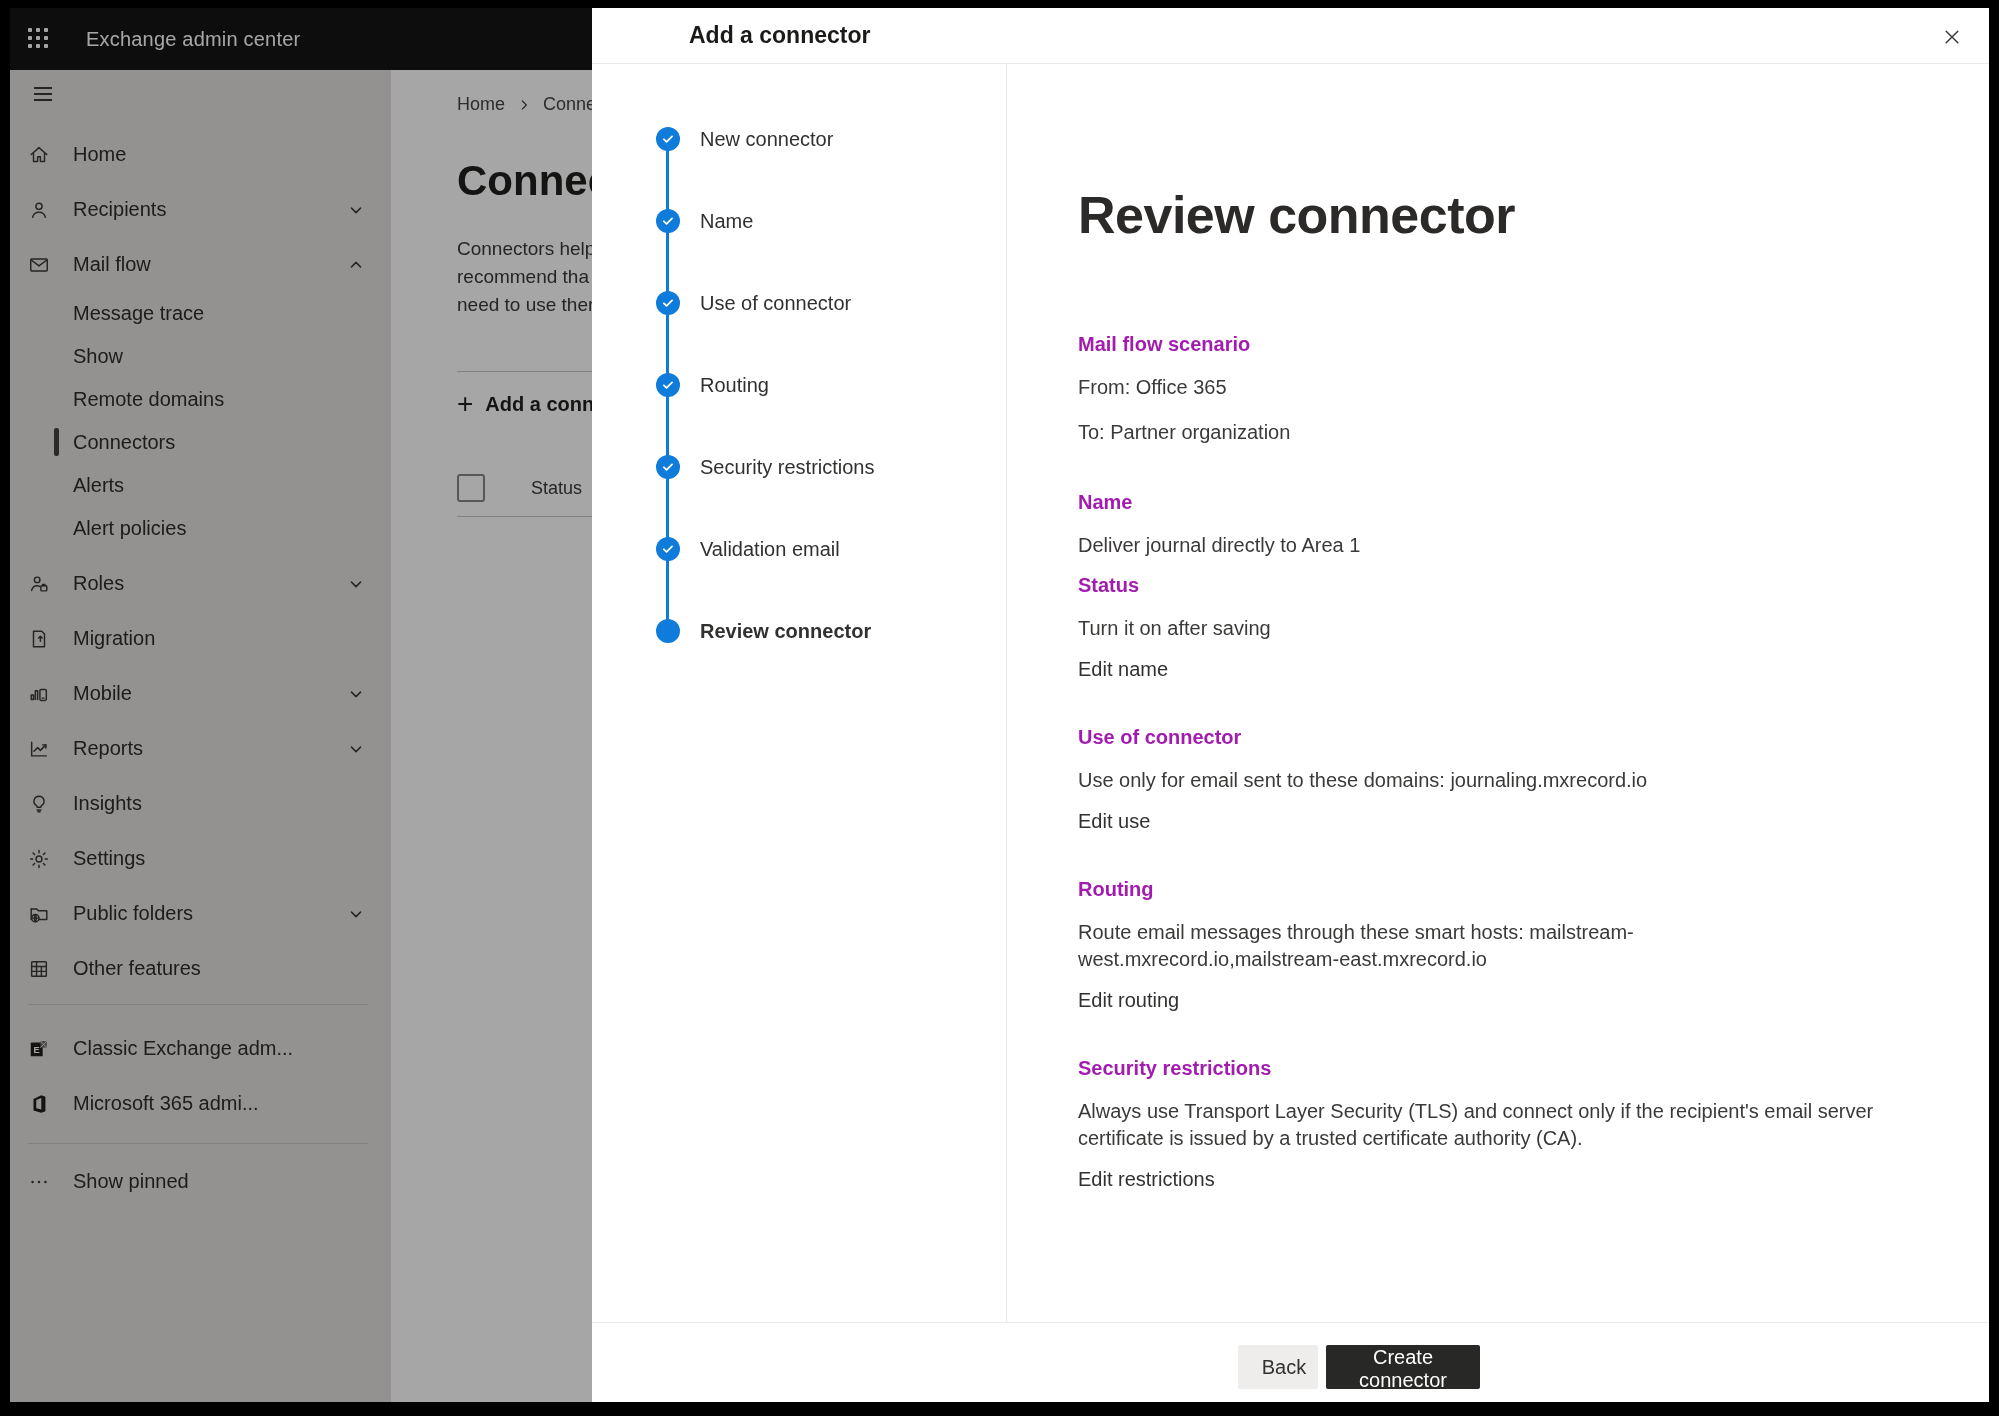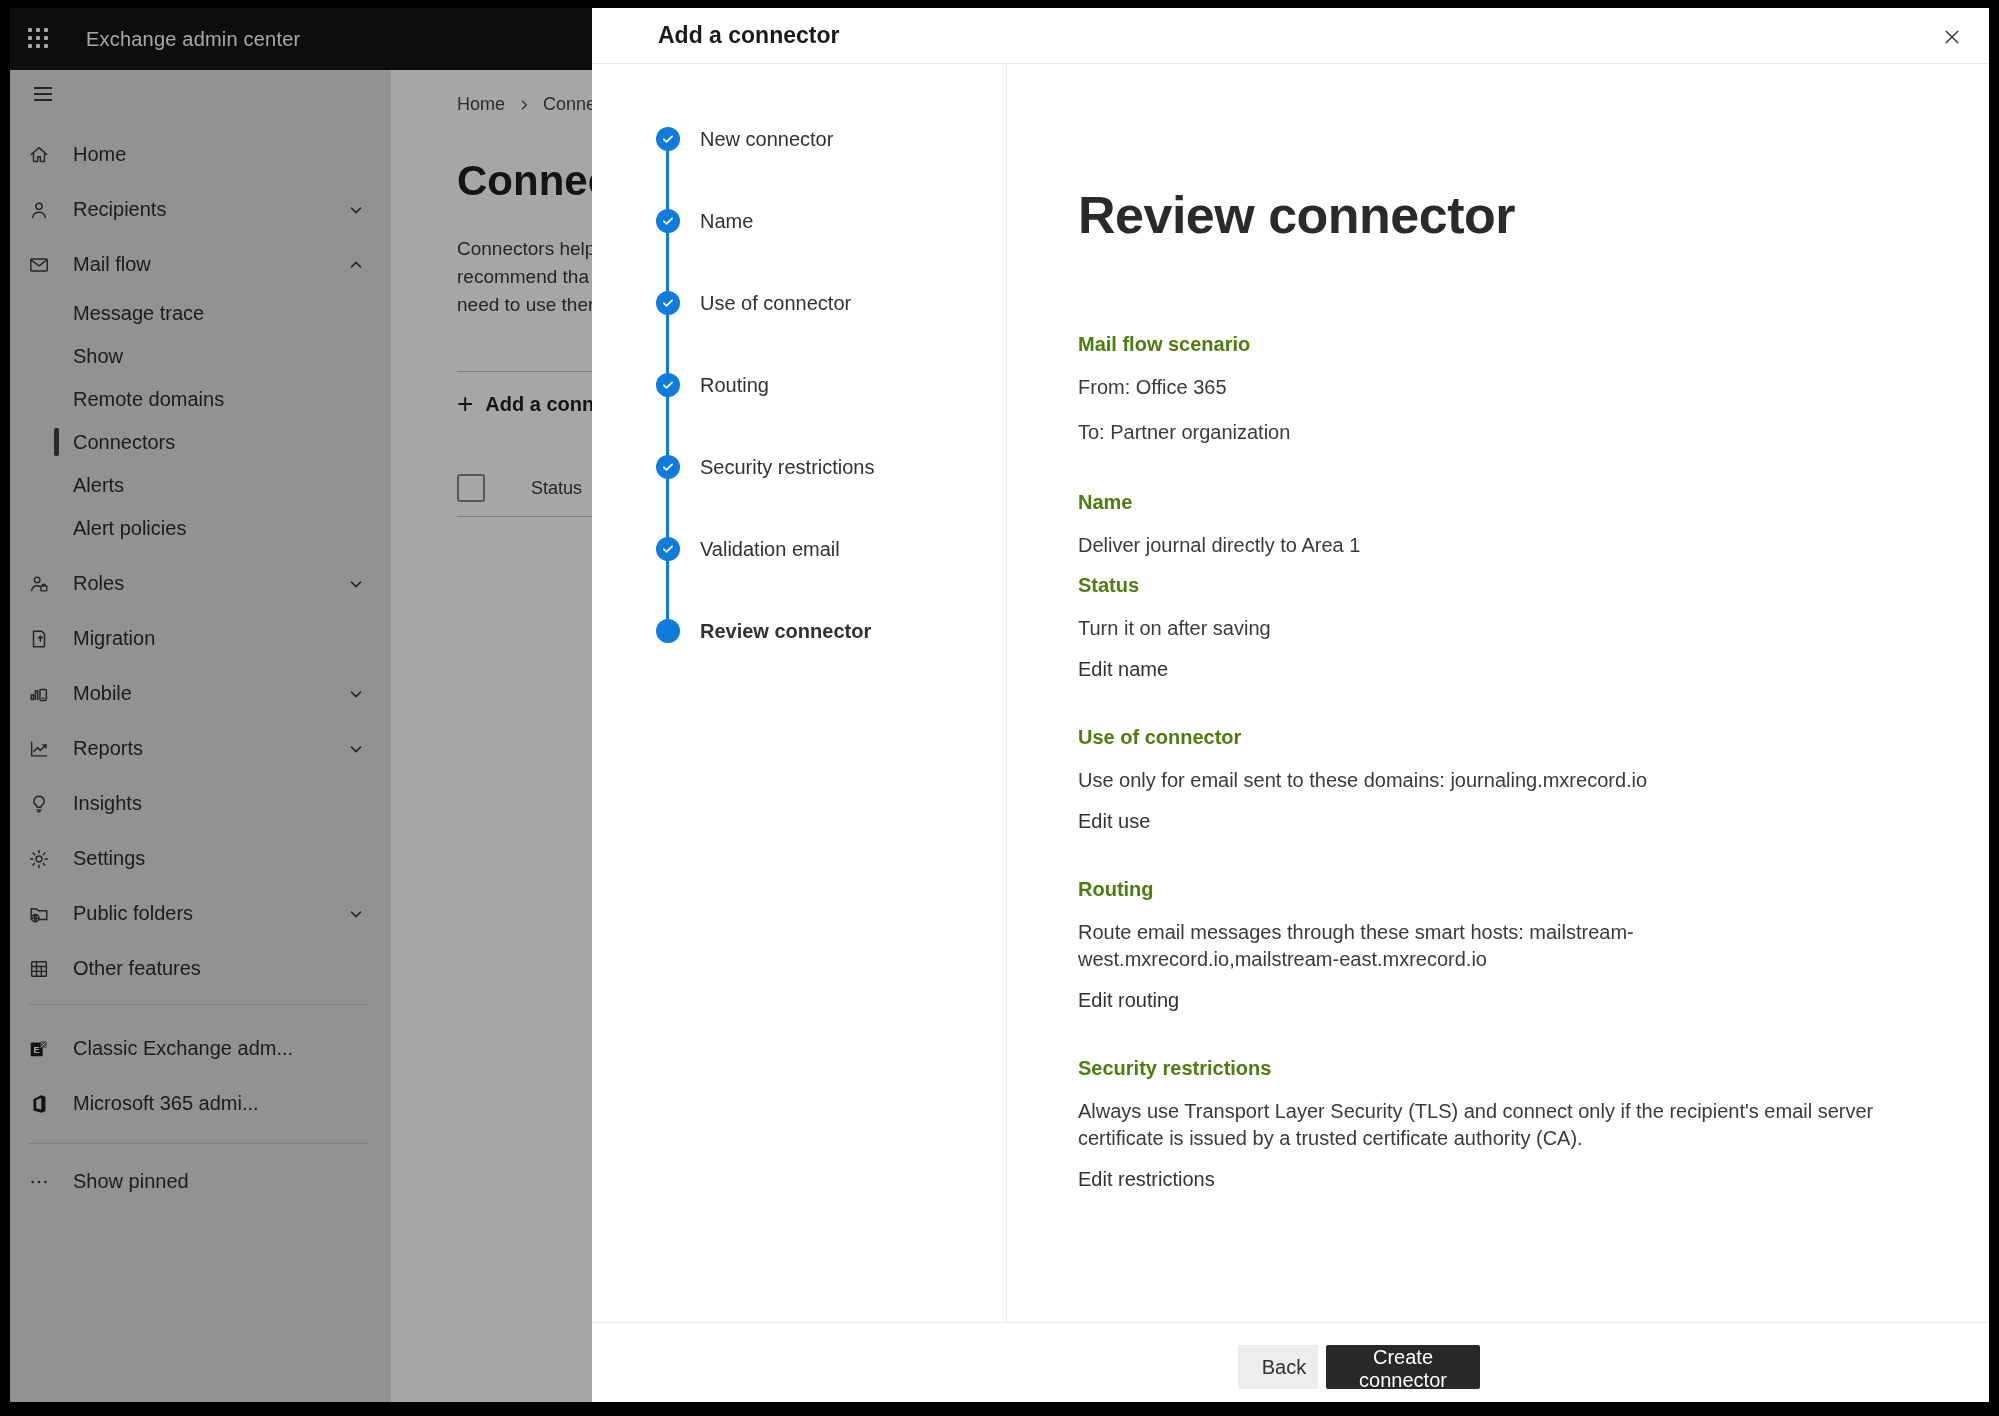--- a/index.html
+++ b/index.html
@@ -47,37 +47,37 @@
   .tbl-head{margin-top:58px;display:flex;align-items:center;}
   .cbx{width:24px;height:24px;border:2px solid #8a8886;border-radius:3px;background:transparent;}
   .tbl-head .col{font-size:18px;color:#3b3a39;margin-left:46px;}
   .tbl-hr{border:none;border-top:1px solid #c8c6c4;margin:14px 0 0 0;width:600px;}
 
   
   .overlay{position:absolute;inset:0;background:rgba(0,0,0,0.35);z-index:5;}
 
   
   .modal{position:absolute;left:582px;top:0;width:1397px;height:1394px;background:#fff;z-index:10;display:flex;flex-direction:column;}
-  .modal-header{height:55px;border-bottom:1px solid #eceae8;display:flex;align-items:center;position:relative;flex:0 0 55px;}
+  .modal-header{height:55px;border-bottom:1px solid #eceae8;display:flex;align-items:center;position:relative;flex:0 0 55px;padding-left:31px;}
   .modal-title{font-size:23px;font-weight:bold;color:#1b1a19;margin-left:66px;}
   .modal-close{position:absolute;right:22px;top:14px;width:30px;height:30px;display:flex;align-items:center;justify-content:center;cursor:pointer;background:none;border:none;padding:0;}
   .modal-body{flex:1;display:flex;min-height:0;}
   .stepper{flex:0 0 414px;border-right:1px solid #eceae8;position:relative;padding-top:63px;}
   .step-line{position:absolute;left:74px;top:75px;width:3px;height:492px;background:#0f7bdb;}
   .step{display:flex;align-items:center;height:24px;margin-bottom:58px;position:relative;cursor:pointer;}
   .step .dot{width:24px;height:24px;border-radius:50%;background:#0f7bdb;margin-left:64px;display:flex;align-items:center;justify-content:center;flex:0 0 24px;}
   .step .slabel{font-size:20px;color:#323130;margin-left:20px;white-space:nowrap;}
   .step.current .slabel{font-weight:bold;}
   .content{flex:1;padding-left:71px;overflow:hidden;}
   .content h1{margin:120px 0 0 0;font-size:52px;line-height:62px;font-weight:bold;color:#2b2a29;letter-spacing:-.5px;}
   .blocks{max-width:808px;}
   .block{margin-top:44px;}
   .block.tight{margin-top:14px;}
   .block.first{margin-top:86px;}
-  .block h3{margin:0;font-size:20px;font-weight:bold;color:#4d7c0f;line-height:24px;}
+  .block h3{margin:0;font-size:20px;font-weight:bold;color:#a21caf;line-height:24px;}
   .block p{margin:18px 0 0 0;font-size:20px;line-height:27px;color:#3b3a39;}
   .block .edit{display:inline-block;margin-top:16px;font-size:20px;color:#323130;text-decoration:none;cursor:pointer;}
   .modal-footer{flex:0 0 79px;border-top:1px solid #eceae8;position:relative;background:#fff;}
   .btn{position:absolute;top:22px;height:44px;border:none;border-radius:2px;font-size:20px;font-family:"Liberation Sans",sans-serif;cursor:pointer;}
   .btn-back{left:646px;width:80px;background:#efedeb;color:#323130;padding-left:18px;}
   .btn-create{left:734px;width:154px;background:#282827;color:#fff;}
 </style>
 </head>
 <body>
 

